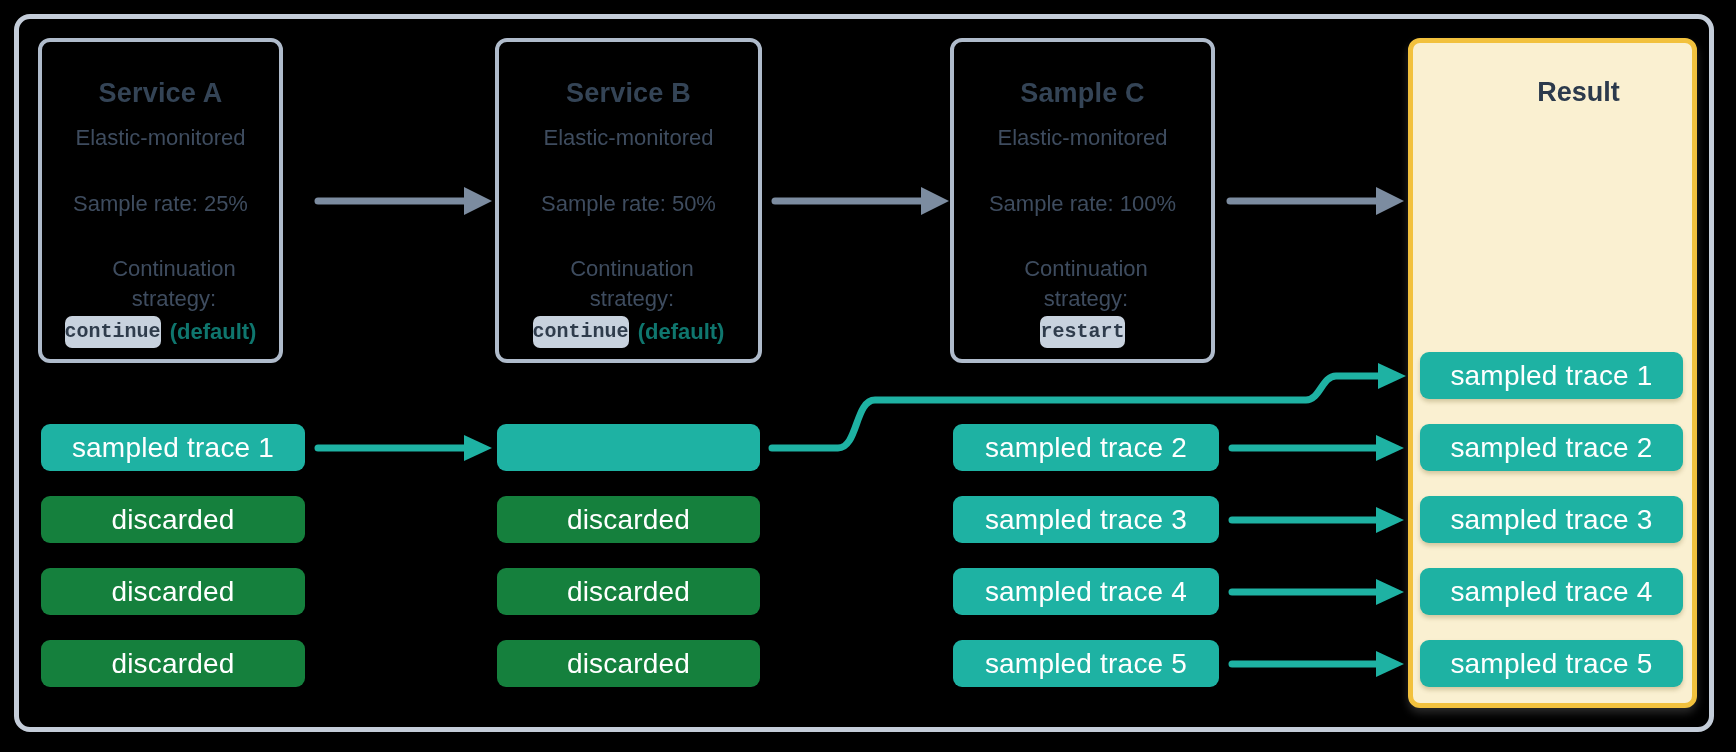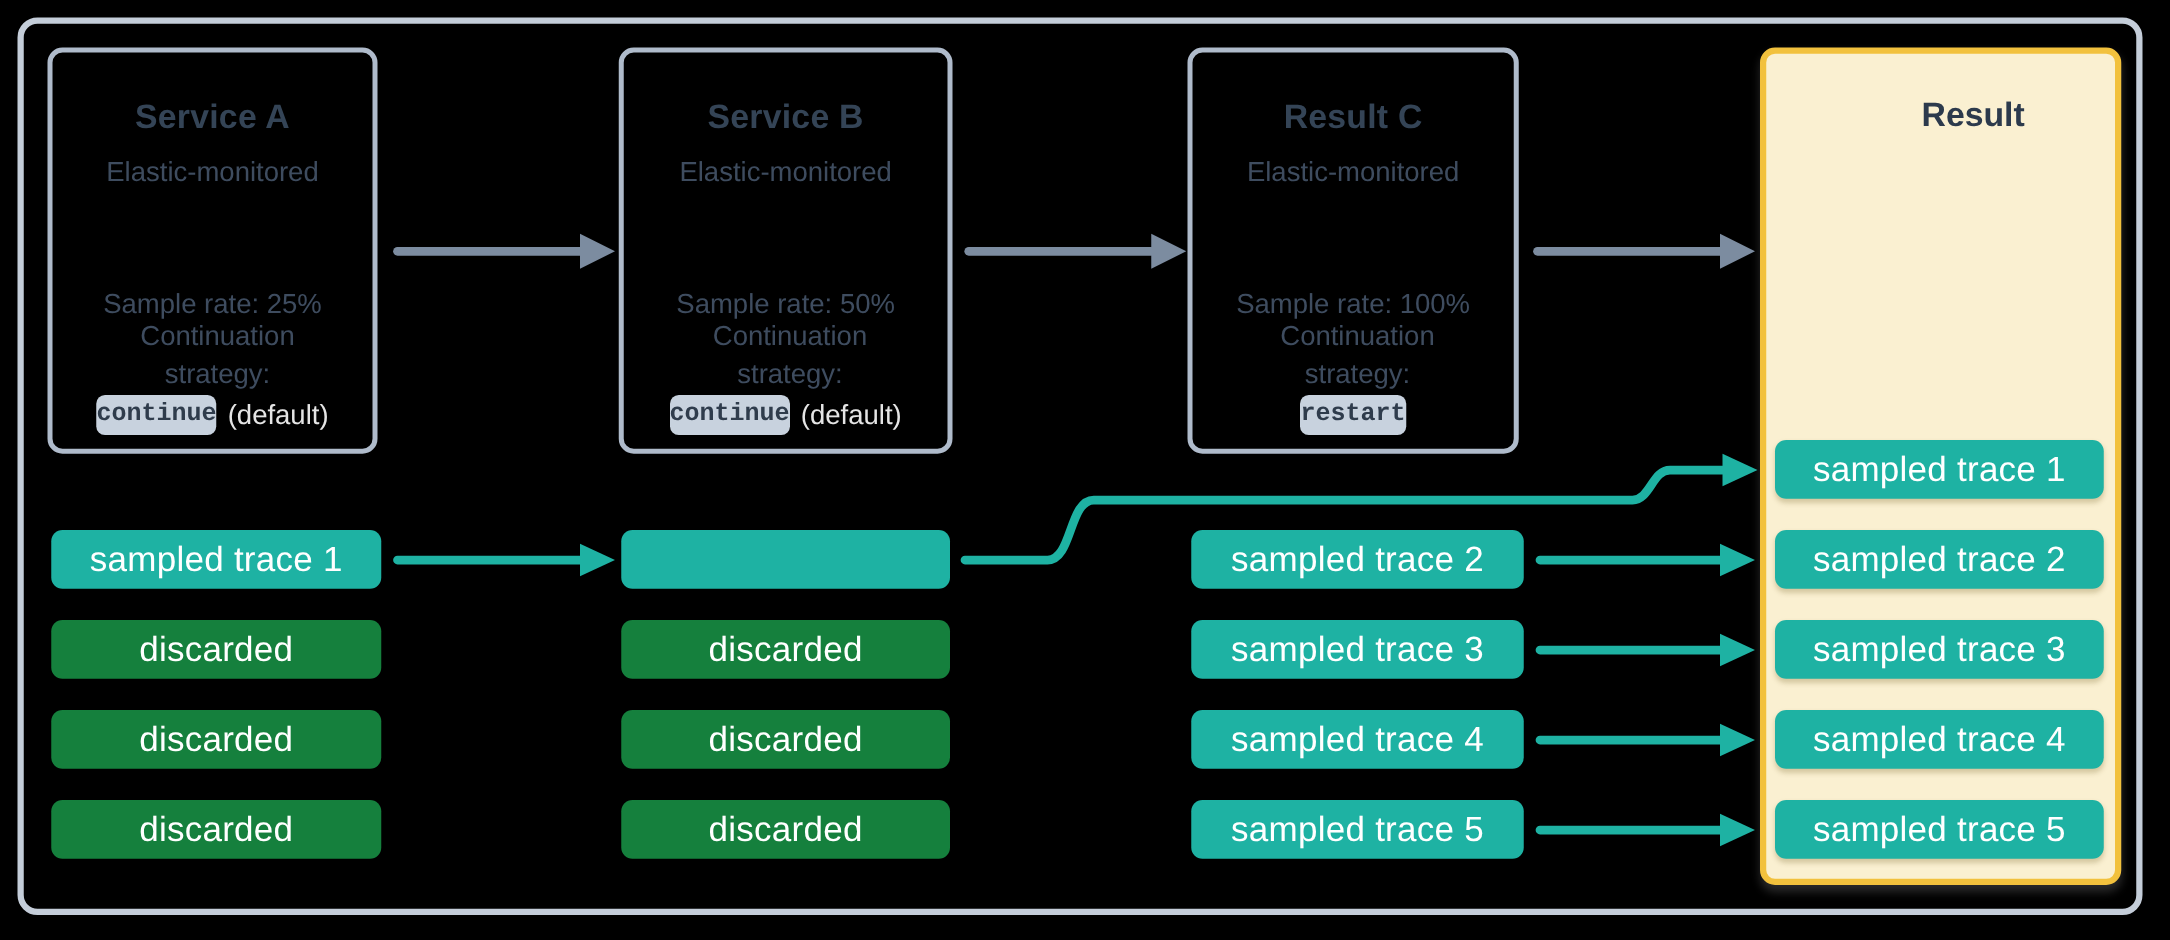--- a/index.html
+++ b/index.html
@@ -6,47 +6,47 @@
   .stage{
     position:relative;width:1736px;height:752px;background:#000;overflow:hidden;
     font-family:"Liberation Sans",sans-serif;
   }
   .outer-frame{
     position:absolute;left:14px;top:14px;width:1700px;height:718px;
     border:5px solid #C4CDD9;border-radius:16px;box-sizing:border-box;
   }
   
   .service-box{
-    position:absolute;top:38px;width:264px;height:325px;box-sizing:border-box;
+    position:absolute;top:38px;width:245px;height:325px;box-sizing:border-box;
     border:4px solid #AFBBCB;border-radius:12px;
   }
   .svc-title{
     position:absolute;left:0;top:36px;width:100%;text-align:center;
     font-size:27px;font-weight:bold;color:#344456;letter-spacing:.2px;
   }
   .svc-line{
     position:absolute;left:0;width:100%;text-align:center;
     font-size:22px;font-weight:500;color:#3E4C5F;
   }
   .svc-monitor{top:83px;}
-  .svc-rate{top:149px;margin-top:39px;}
+  .svc-rate{top:149px;}
   .svc-strategy{
     position:absolute;left:32px;top:212px;width:200px;text-align:center;
     font-size:22px;font-weight:500;color:#3E4C5F;line-height:30px;
   }
   .chip-row{
     position:absolute;left:0;top:273px;width:100%;height:34px;
     display:flex;justify-content:center;align-items:center;gap:9px;
   }
   .chip{
     background:#C8D2DE;color:#2F3C4C;border-radius:7px;
     font-family:"Liberation Mono","DejaVu Sans Mono",monospace;
     font-size:20px;font-weight:bold;padding:3px 0;line-height:26px;
   }
-  .chip-note{font-size:22px;font-weight:400;color:#e5e5e5;}
+  .chip-note{font-size:22px;font-weight:700;color:#0f766e;}
   .chip-note:empty{display:none;}
   
   .result-box{
     position:absolute;left:1408px;top:38px;width:289px;height:670px;box-sizing:border-box;
     background:#FAF0D1;border:5px solid #F2C13D;border-radius:12px;
     box-shadow:0 5px 8px rgba(150,150,150,0.28);
   }
   .result-title{
     position:absolute;left:0;top:34px;width:100%;text-align:center;
     font-size:27px;font-weight:bold;color:#2C3A4C;padding-left:26px;
@@ -126,21 +126,21 @@
     <div class="svc-line svc-monitor">Elastic-monitored</div>
     <div class="svc-line svc-rate">Sample rate: 50%</div>
     <div class="svc-strategy" style="left:33px;">Continuation strategy:</div>
     <div class="chip-row">
       <span class="chip">continue</span>
       <span class="chip-note">(default)</span>
     </div>
   </div>
 
   <div class="service-box" style="left:950px;width:265px;">
-    <div class="svc-title">Result C</div>
+    <div class="svc-title">Sample C</div>
     <div class="svc-line svc-monitor">Elastic-monitored</div>
     <div class="svc-line svc-rate">Sample rate: 100%</div>
     <div class="svc-strategy">Continuation strategy:</div>
     <div class="chip-row">
       <span class="chip">restart</span>
 
     </div>
   </div>
 
   <div class="result-box">

